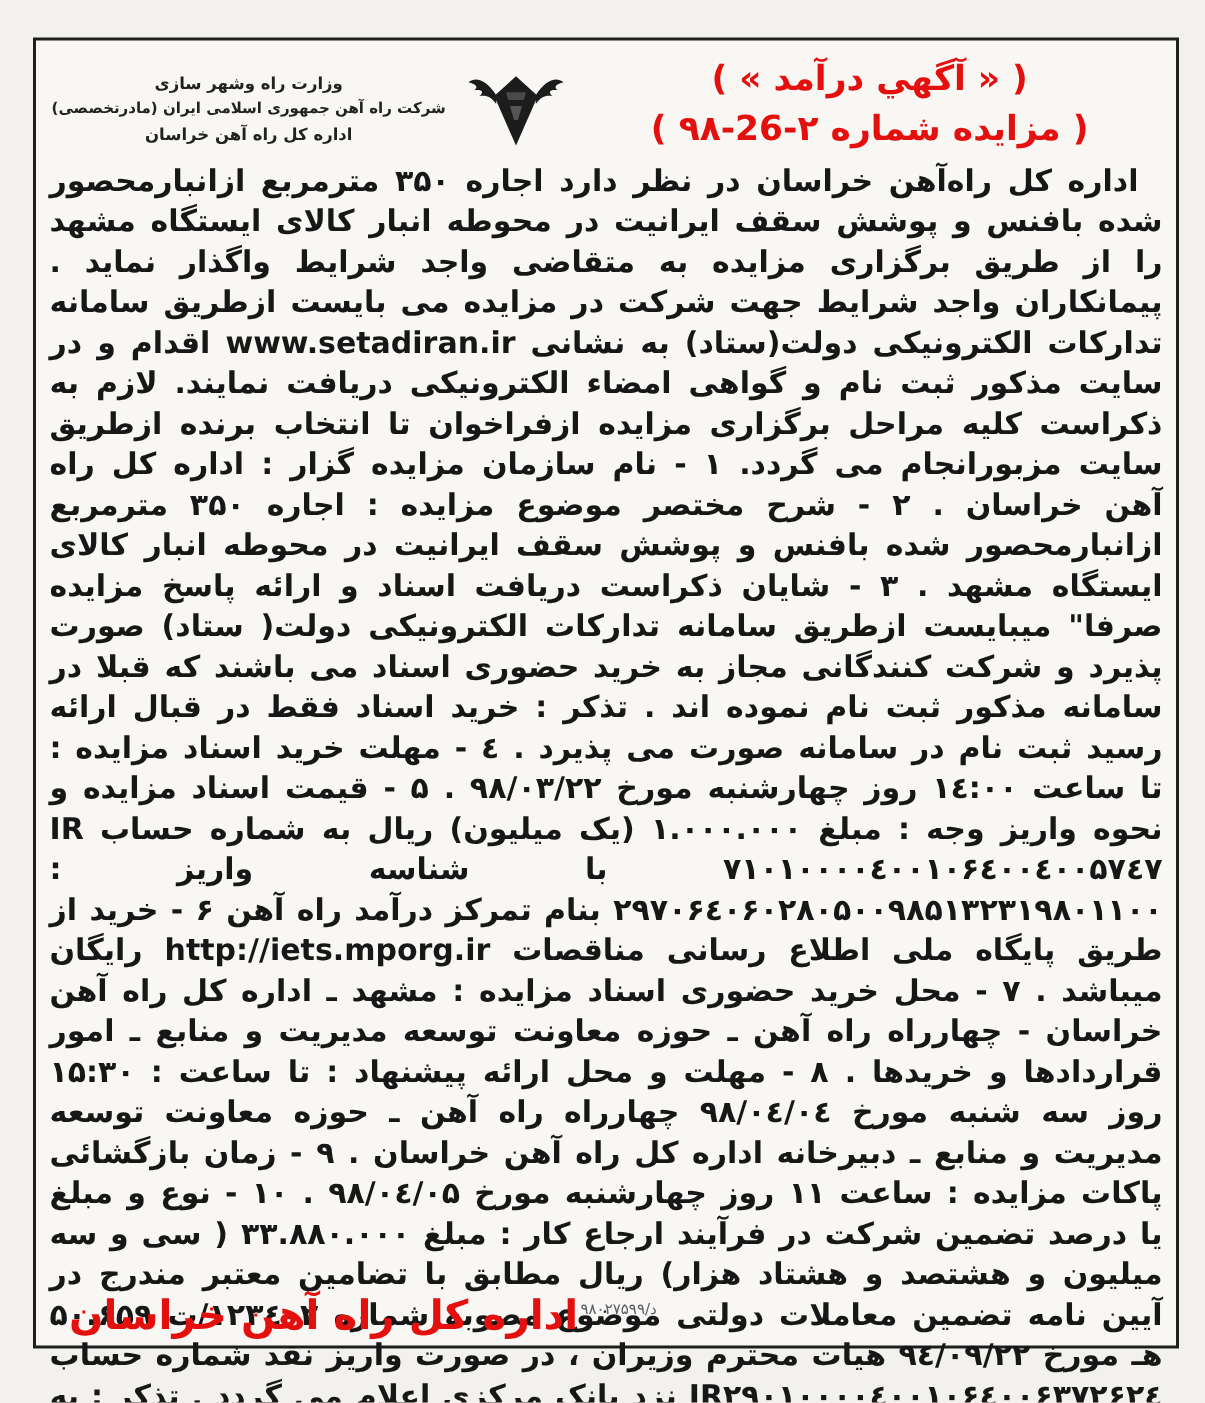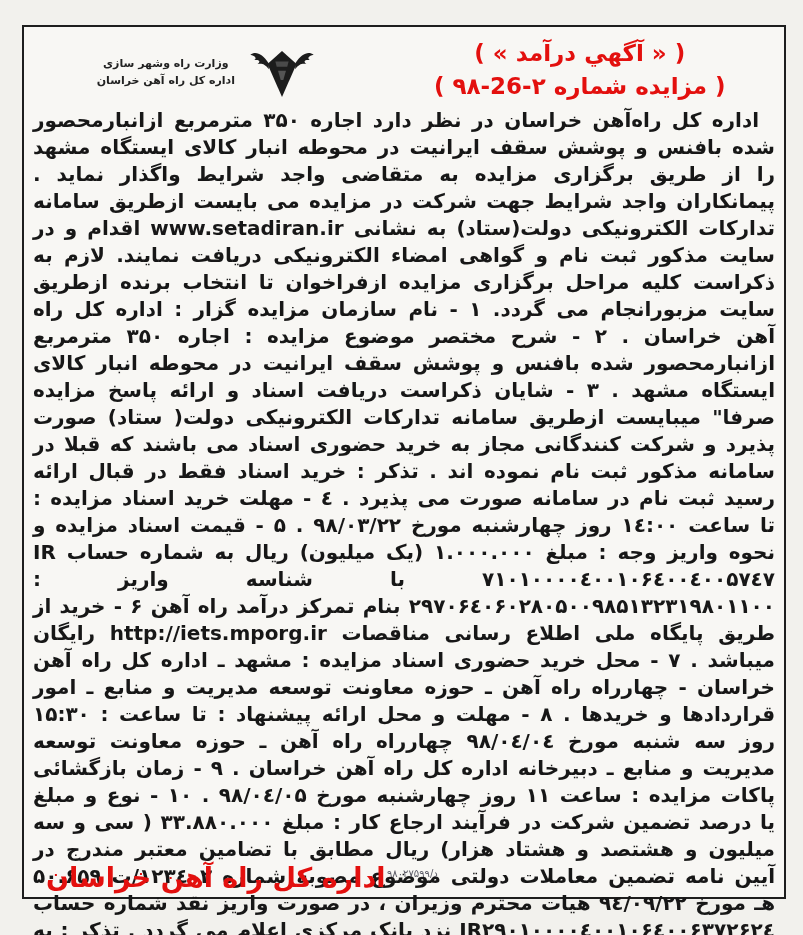--- a/index.html
+++ b/index.html
@@ -59,20 +59,21 @@
           <g fill="#1c1c1c">
             <path d="M50 14 L72 34 L50 84 L28 34 Z"></path>
             <path d="M30 33 C20 18 10 14 2 20 C10 22 12 25 8 28 C16 27 18 30 13 34 C20 33 24 34 30 42 Z"></path>
             <path d="M70 33 C80 18 90 14 98 20 C90 22 88 25 92 28 C84 27 82 30 87 34 C80 33 76 34 70 42 Z"></path>
             <path d="M40 30 L60 30 L58 38 L42 38 Z" fill="#4a4a4a"></path>
             <path d="M44 44 L56 44 L52 58 L48 58 Z" fill="#555"></path>
           </g>
         </svg>
         <div class="org-lines">
           <div>وزارت راه وشهر سازی</div>
+          <div style="font-size:10px;">شركت راه آهن جمهوری اسلامی ايران (مادرتخصصی)</div>
           <div>اداره كل راه آهن خراسان</div>
         </div>
       </div>
     </div>
 
     <p class="ad-body">اداره كل راه‌آهن خراسان در نظر دارد اجاره ۳۵۰ مترمربع ازانبارمحصور شده بافنس و پوشش سقف ايرانيت در محوطه انبار كالای ايستگاه مشهد را از طريق برگزاری مزايده به متقاضی واجد شرايط واگذار نمايد . پيمانكاران واجد شرايط جهت شركت در مزايده می بايست ازطريق سامانه تداركات الكترونيكی دولت(ستاد) به نشانی www.setadiran.ir اقدام و در سايت مذكور ثبت نام و گواهی امضاء الكترونيكی دريافت نمايند. لازم به ذكراست كليه مراحل برگزاری مزايده ازفراخوان تا انتخاب برنده ازطريق سايت مزبورانجام می گردد. ۱ - نام سازمان مزايده گزار : اداره كل راه آهن خراسان . ۲ - شرح مختصر موضوع مزايده : اجاره ۳۵۰ مترمربع ازانبارمحصور شده بافنس و پوشش سقف ايرانيت در محوطه انبار كالای ايستگاه مشهد . ۳ - شايان ذكراست دريافت اسناد و ارائه پاسخ مزايده صرفا" ميبايست ازطريق سامانه تداركات الكترونيكی دولت( ستاد) صورت پذيرد و شركت كنندگانی مجاز به خريد حضوری اسناد می باشند كه قبلا در سامانه مذكور ثبت نام نموده اند . تذكر : خريد اسناد فقط در قبال ارائه رسيد ثبت نام در سامانه صورت می پذيرد . ٤ - مهلت خريد اسناد مزايده : تا ساعت ١٤:٠٠ روز چهارشنبه مورخ ۹۸/۰۳/۲۲ . ۵ - قيمت اسناد مزايده و نحوه واريز وجه : مبلغ ۱.۰۰۰.۰۰۰ (يک ميليون) ريال به شماره حساب IR ۷۱۰۱۰۰۰۰٤۰۰۱۰۶٤۰۰٤۰۰۵۷٤۷ با شناسه واريز : ۲۹۷۰۶٤۰۶۰۲۸۰۵۰۰۹۸۵۱۳۲۳۱۹۸۰۱۱۰۰ بنام تمركز درآمد راه آهن ۶ - خريد از طريق پايگاه ملی اطلاع رسانی مناقصات http://iets.mporg.ir رايگان ميباشد . ۷ - محل خريد حضوری اسناد مزايده : مشهد ـ اداره كل راه آهن خراسان - چهارراه راه آهن ـ حوزه معاونت توسعه مديريت و منابع ـ امور قراردادها و خريدها . ۸ - مهلت و محل ارائه پيشنهاد : تا ساعت : ۱۵:۳۰ روز سه شنبه مورخ ۹۸/۰٤/۰٤ چهارراه راه آهن ـ حوزه معاونت توسعه مديريت و منابع ـ دبيرخانه اداره كل راه آهن خراسان . ۹ - زمان بازگشائی پاكات مزايده : ساعت ۱۱ روز چهارشنبه مورخ ۹۸/۰٤/۰۵ . ۱۰ - نوع و مبلغ يا درصد تضمين شركت در فرآيند ارجاع كار : مبلغ ۳۳.۸۸۰.۰۰۰ ( سی و سه ميليون و هشتصد و هشتاد هزار) ريال مطابق با تضامين معتبر مندرج در آيين نامه تضمين معاملات دولتی موضوع مصوبه شماره ۱۲۳٤۰۲/ت ۵۰.۶۵۹ هـ مورخ ۹٤/۰۹/۲۲ هيات محترم وزيران ، در صورت واريز نقد شماره حساب IR۲۹۰۱۰۰۰۰٤۰۰۱۰۶٤۰۰۶۳۷۲۶۲٤ نزد بانک مركزی اعلام می گردد . تذكر : به درخواست مزايده گزار ضمانتنامه شركت در فرآيند ارجاع كار لازم است به مدت سه ماه ديگر قابليت تمديد داشته باشد. ۱۱ - اجاره ماهيانه : طبق نظريه كارشناسی درج شده در اسناد مزايده. ۱۲ - هزينه دو نوبت آگهی روزنامه و كارشناس رسمی دادگستری به عهده برنده مزايده است .</p>
 
     <div class="sig" style="color:#e3100e;">اداره كل راه آهن خراسان</div>
     <div class="ref">د/۹۸۰۲۷۵۹۹</div>
 

